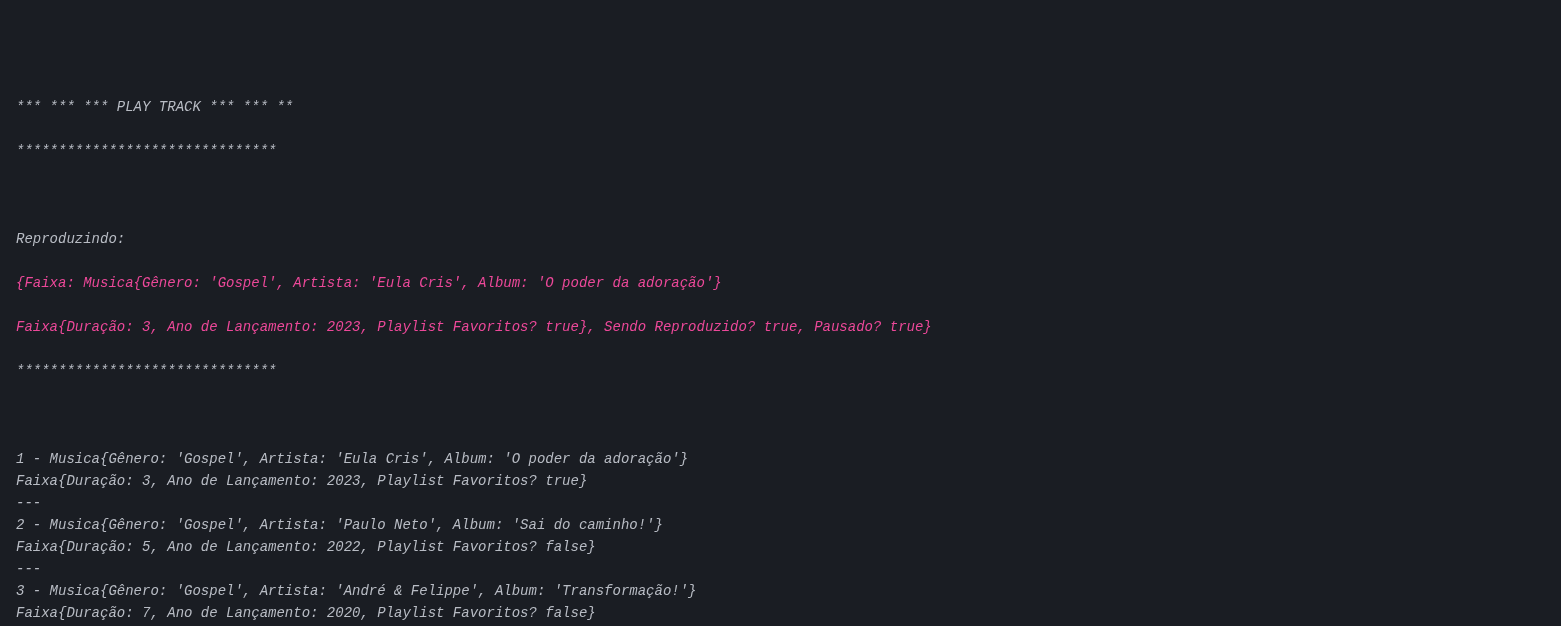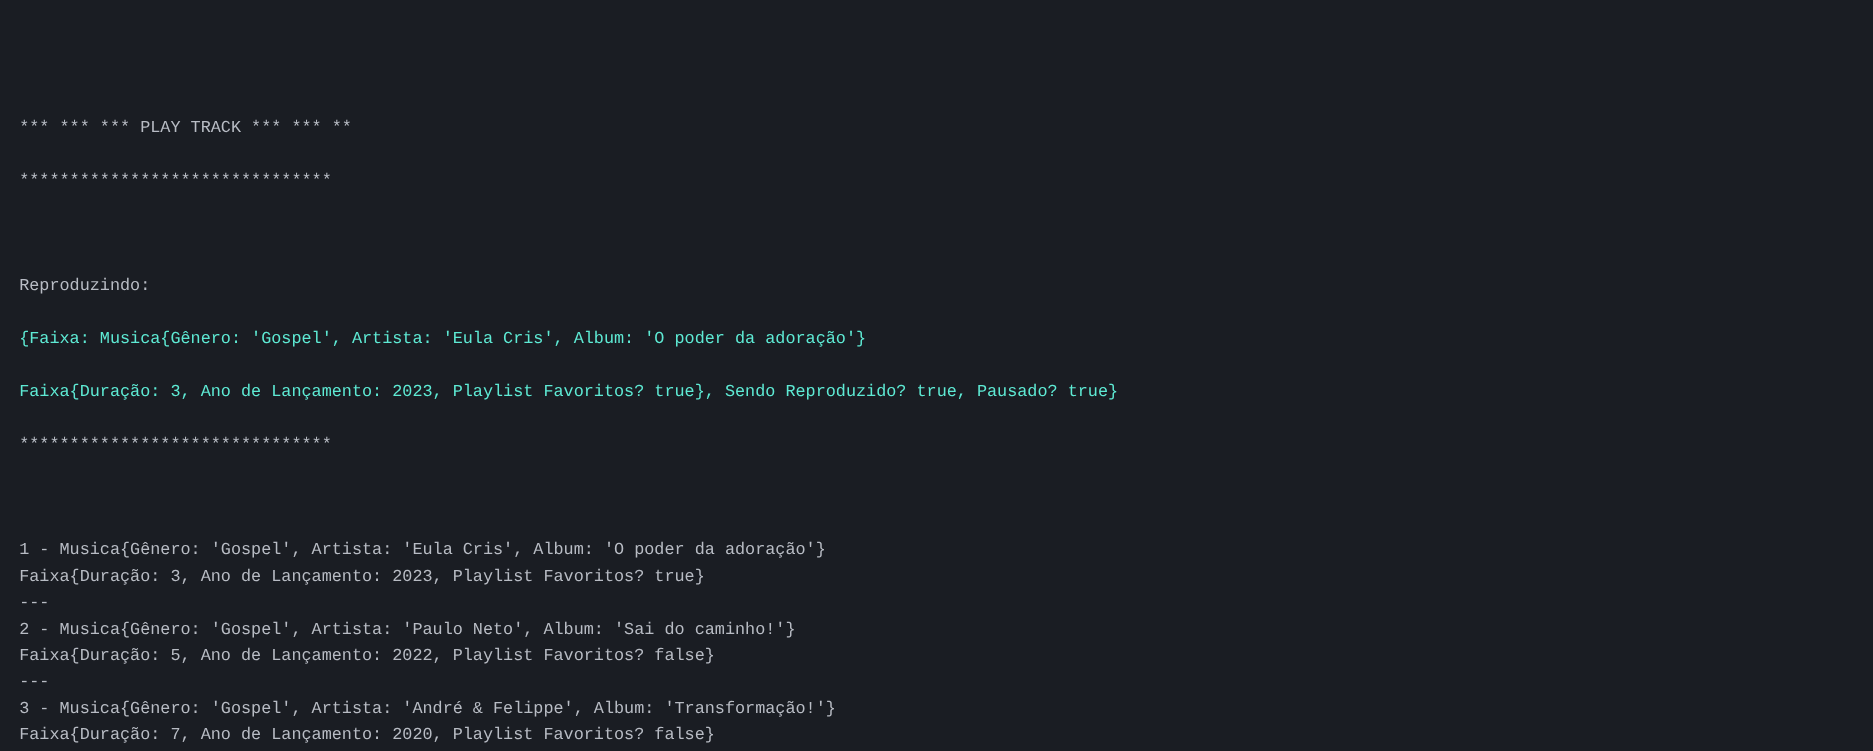--- a/index.html
+++ b/index.html
@@ -12,24 +12,25 @@
       color: #b8bcc4;
       font-family: 'Consolas', 'Monaco', 'Courier New', monospace;
       font-size: 14px;
       line-height: 22px;
       padding: 8px 16px;
       white-space: pre;
       width: 1561px;
       min-height: 626px;
     }
     .cyan {
-      color: #5eead4;
+      color: #ec4899;
     }
     .line {
       display: block;
+      font-style: italic;
     }
   </style>
 </head>
 <body>
 
 
 
 <span class="line">*** *** *** PLAY TRACK *** *** **</span>
 <span class="line">*******************************</span>
 <span class="line"> </span>

